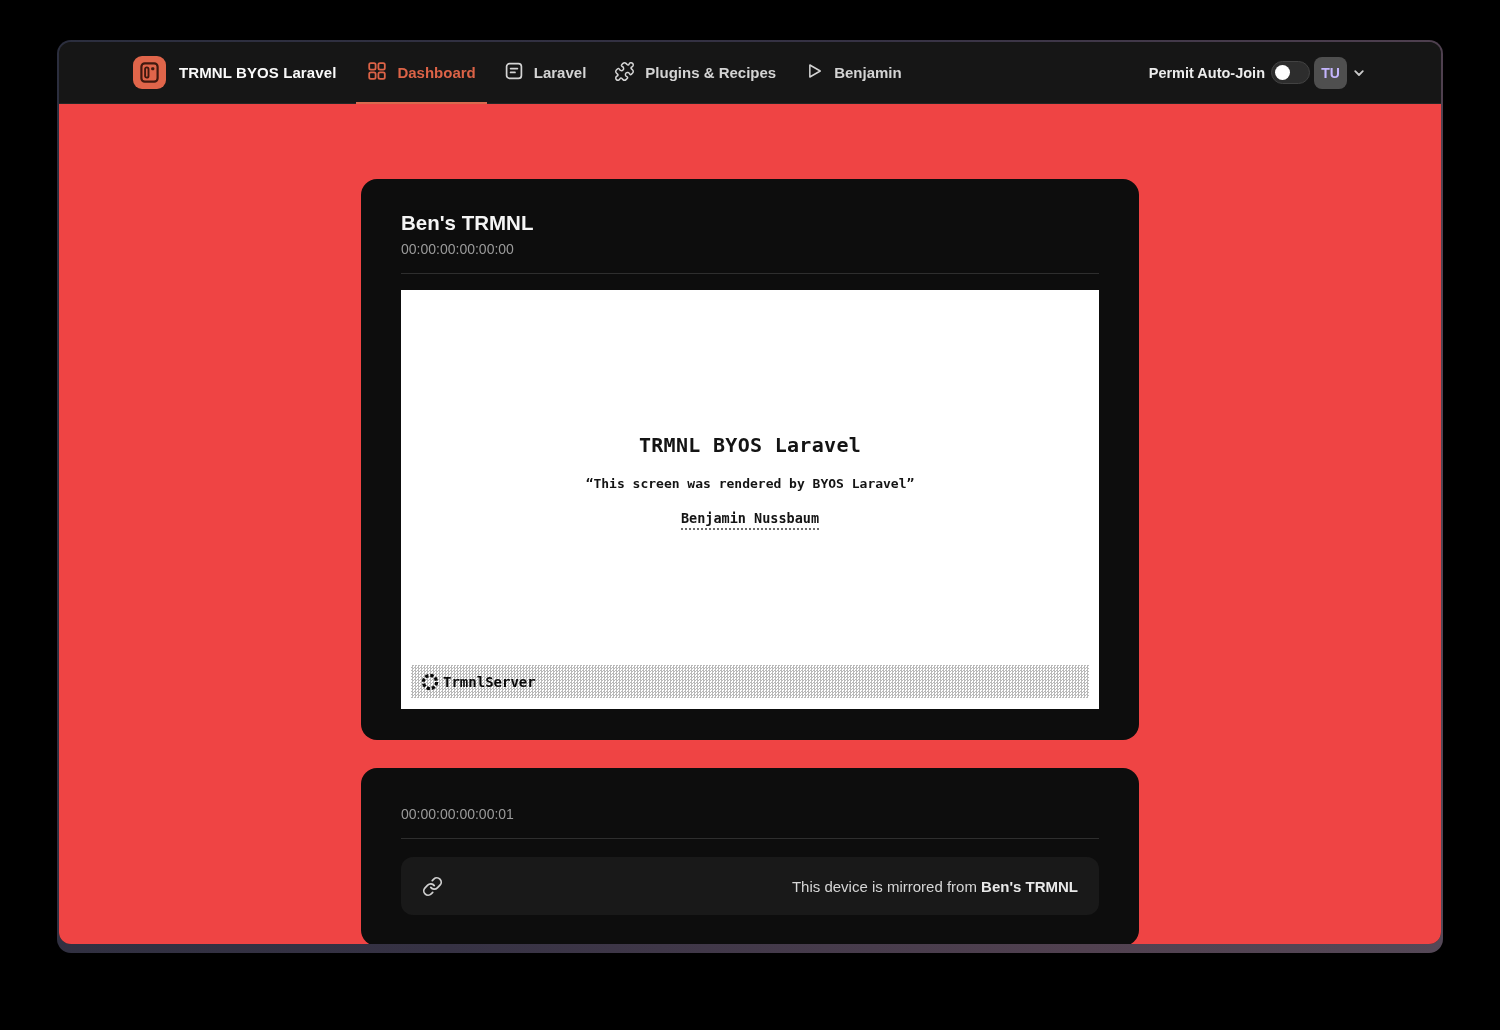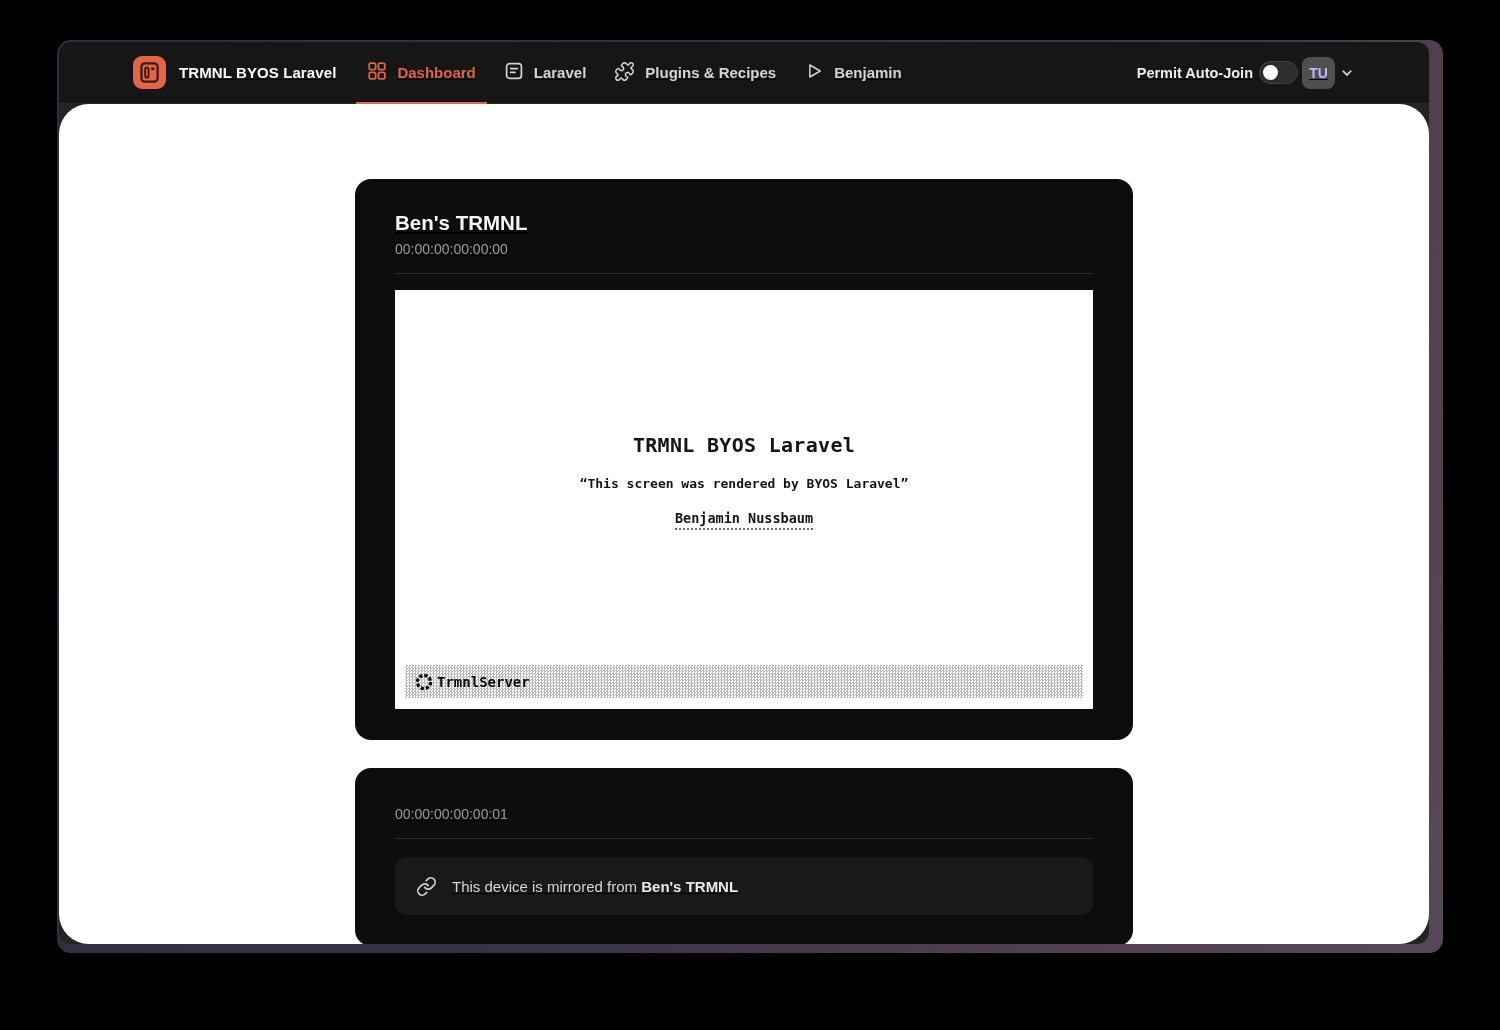--- a/index.html
+++ b/index.html
@@ -11,22 +11,21 @@
     overflow: hidden;
   }
 
   
   .frame {
     position: absolute;
     left: 57px; top: 40px;
     width: 1386px; height: 913px;
     border-radius: 14px;
     background: linear-gradient(115deg, #2b2e3e 0%, #363244 45%, #514150 80%, #554857 100%);
-    padding: 2px 14px 9px 2px;
-    text-decoration: underline;
+    padding: 2px 2px 9px 2px;
   }
   .window {
     width: 100%; height: 100%;
     border-radius: 12px;
     overflow: hidden;
     background: #242424;
     display: flex;
     flex-direction: column;
   }
 
@@ -91,21 +90,21 @@
     border-radius: 8px;
     background: #4f4f4f;
     color: #c4b5fd;
     font-size: 14px; font-weight: 600;
     display: flex; align-items: center; justify-content: center;
     cursor: pointer;
   }
   .chevron { display: flex; align-items: center; color: #c9c9c9; cursor: pointer; }
 
   
-  .content { flex: 1; overflow: hidden; background: #ffffff; border-radius: 30px; }
+  .content { flex: 1; overflow: hidden; background: #ef4444; }
 
   .card {
     width: 778px;
     margin: 75px auto 0;
     background: #0d0d0d;
     border-radius: 16px;
     padding: 32px 40px 31px;
   }
   .card + .card { margin-top: 28px; }
   .card-title { font-size: 20.5px; font-weight: 700; color: #f5f5f5; }
@@ -162,20 +161,21 @@
 
   
   .mirror-box {
     margin-top: 18px;
     height: 58px;
     background: #191919;
     border-radius: 12px;
     display: flex; align-items: center;
     gap: 15px;
     padding: 0 21px;
+    justify-content: space-between;
   }
   .mirror-text { font-size: 15px; color: #d6d6d6; }
   .mirror-text b { font-weight: 700; color: #e9e9e9; }
 </style>
 </head>
 <body>
 
 <div class="frame">
   <div class="window">
 

